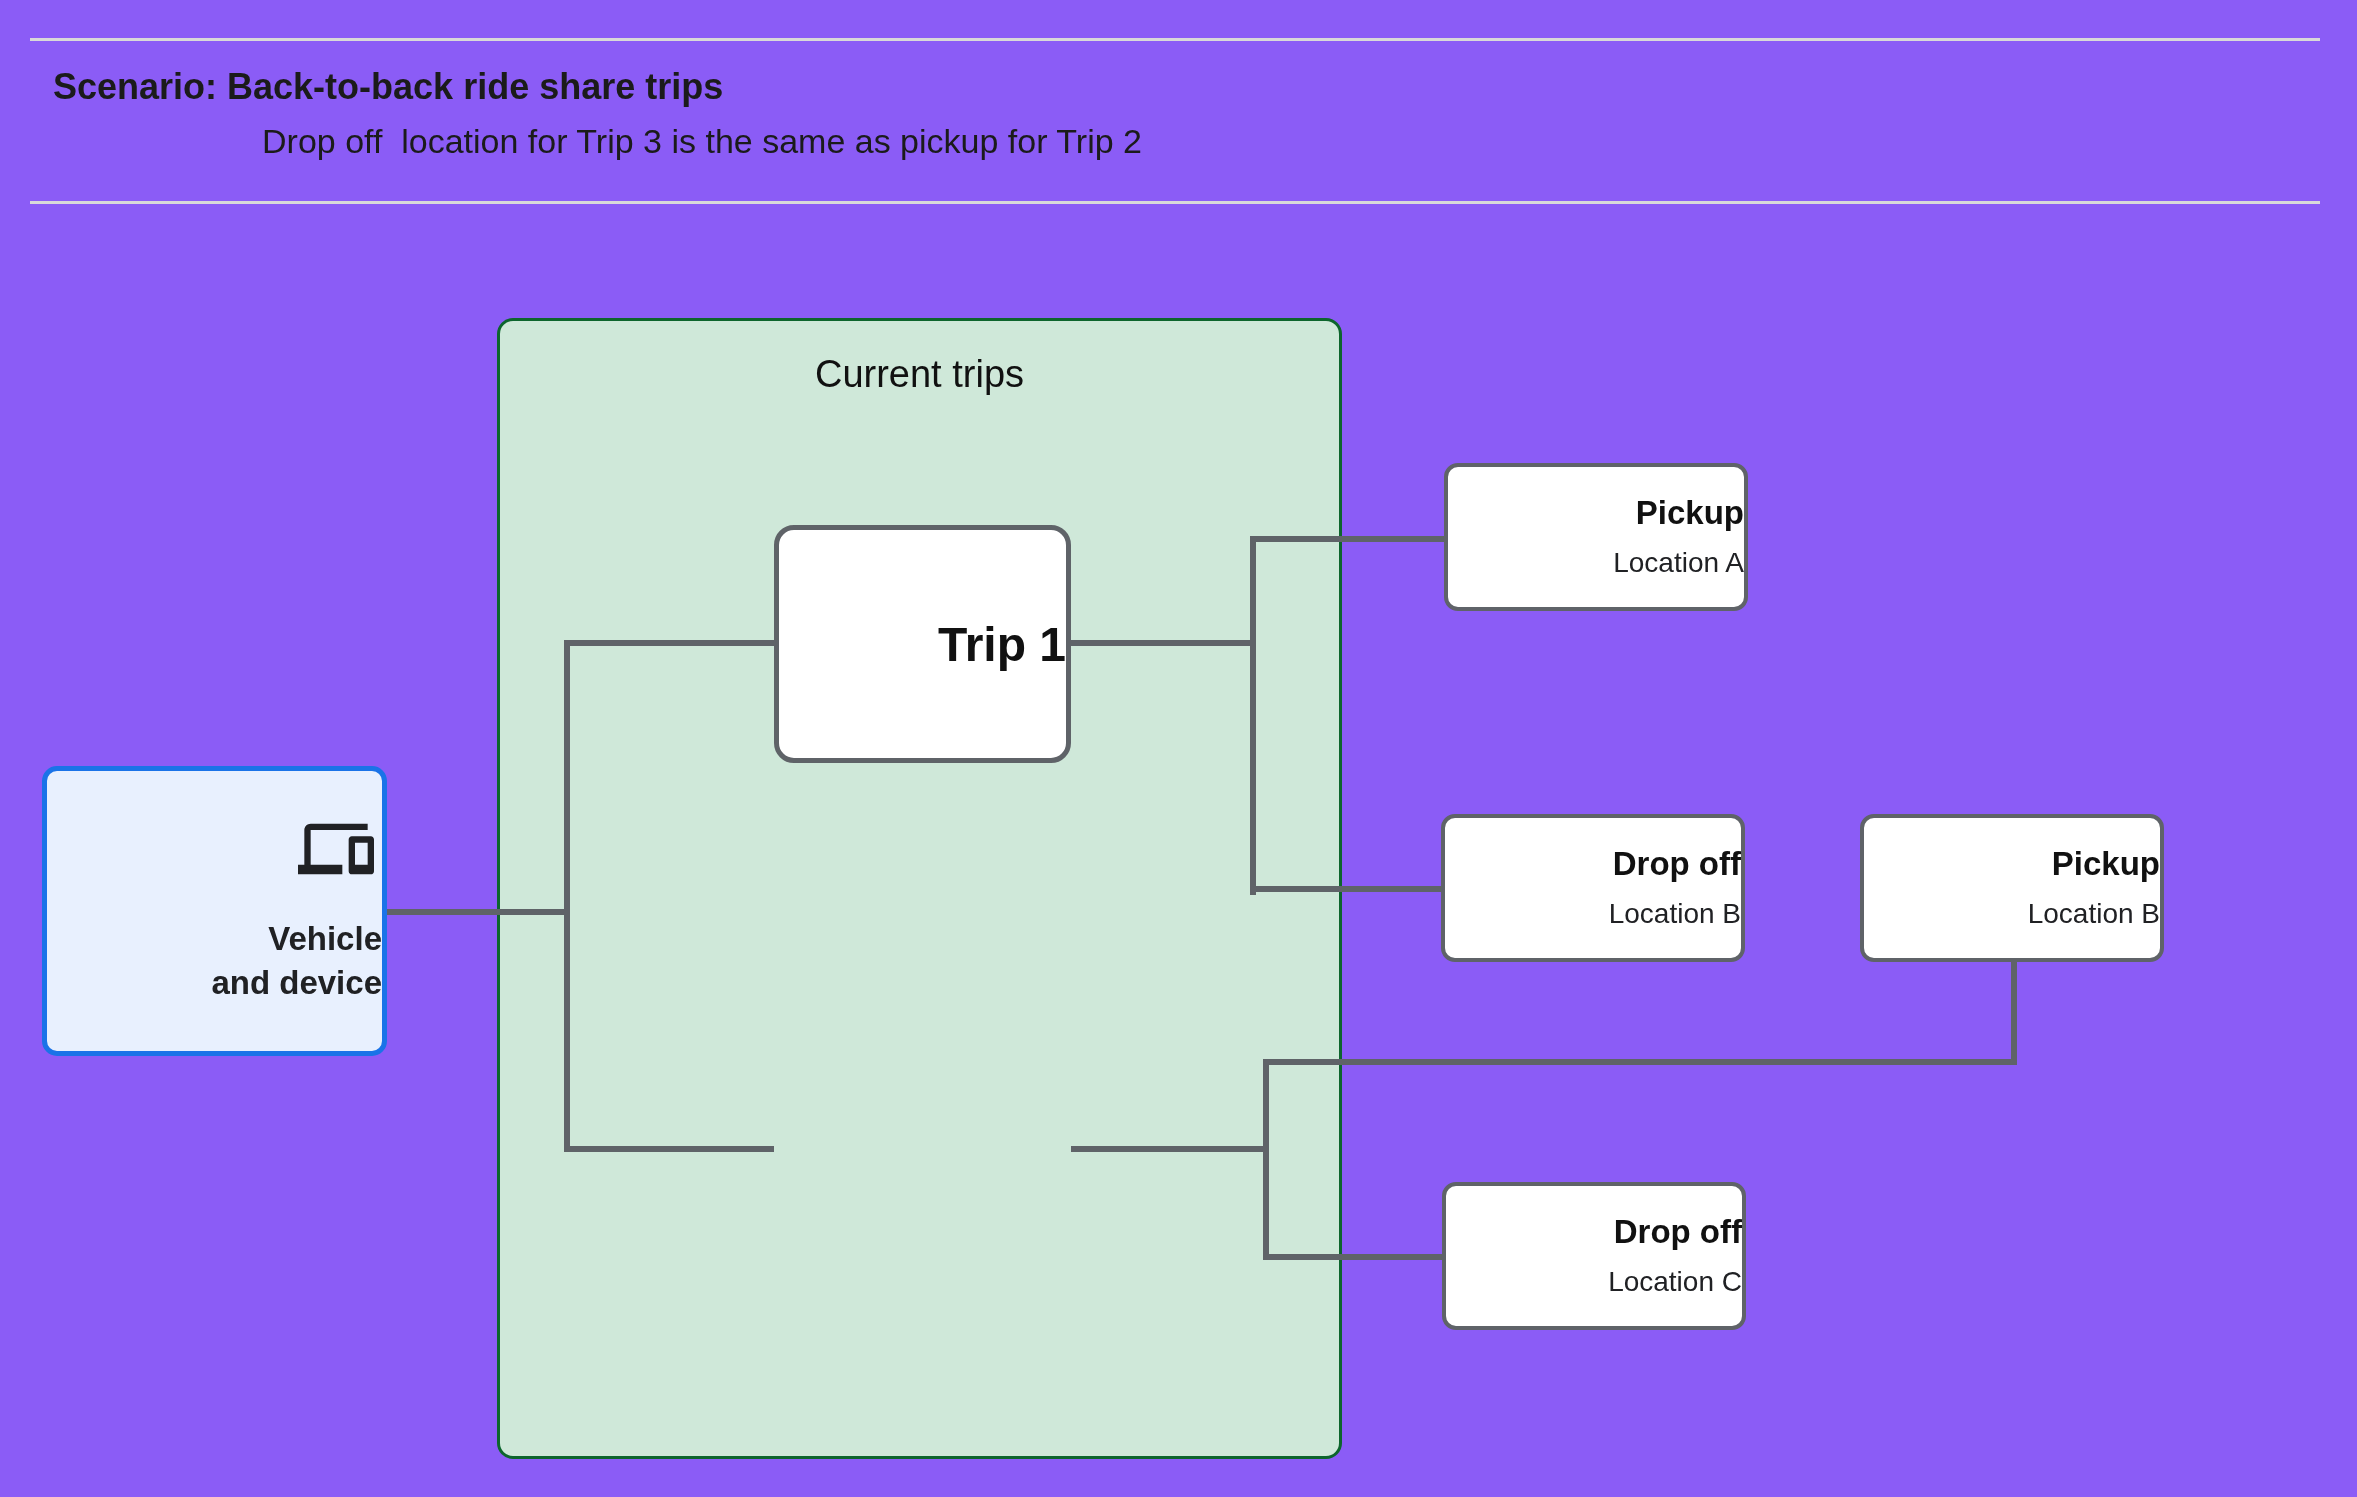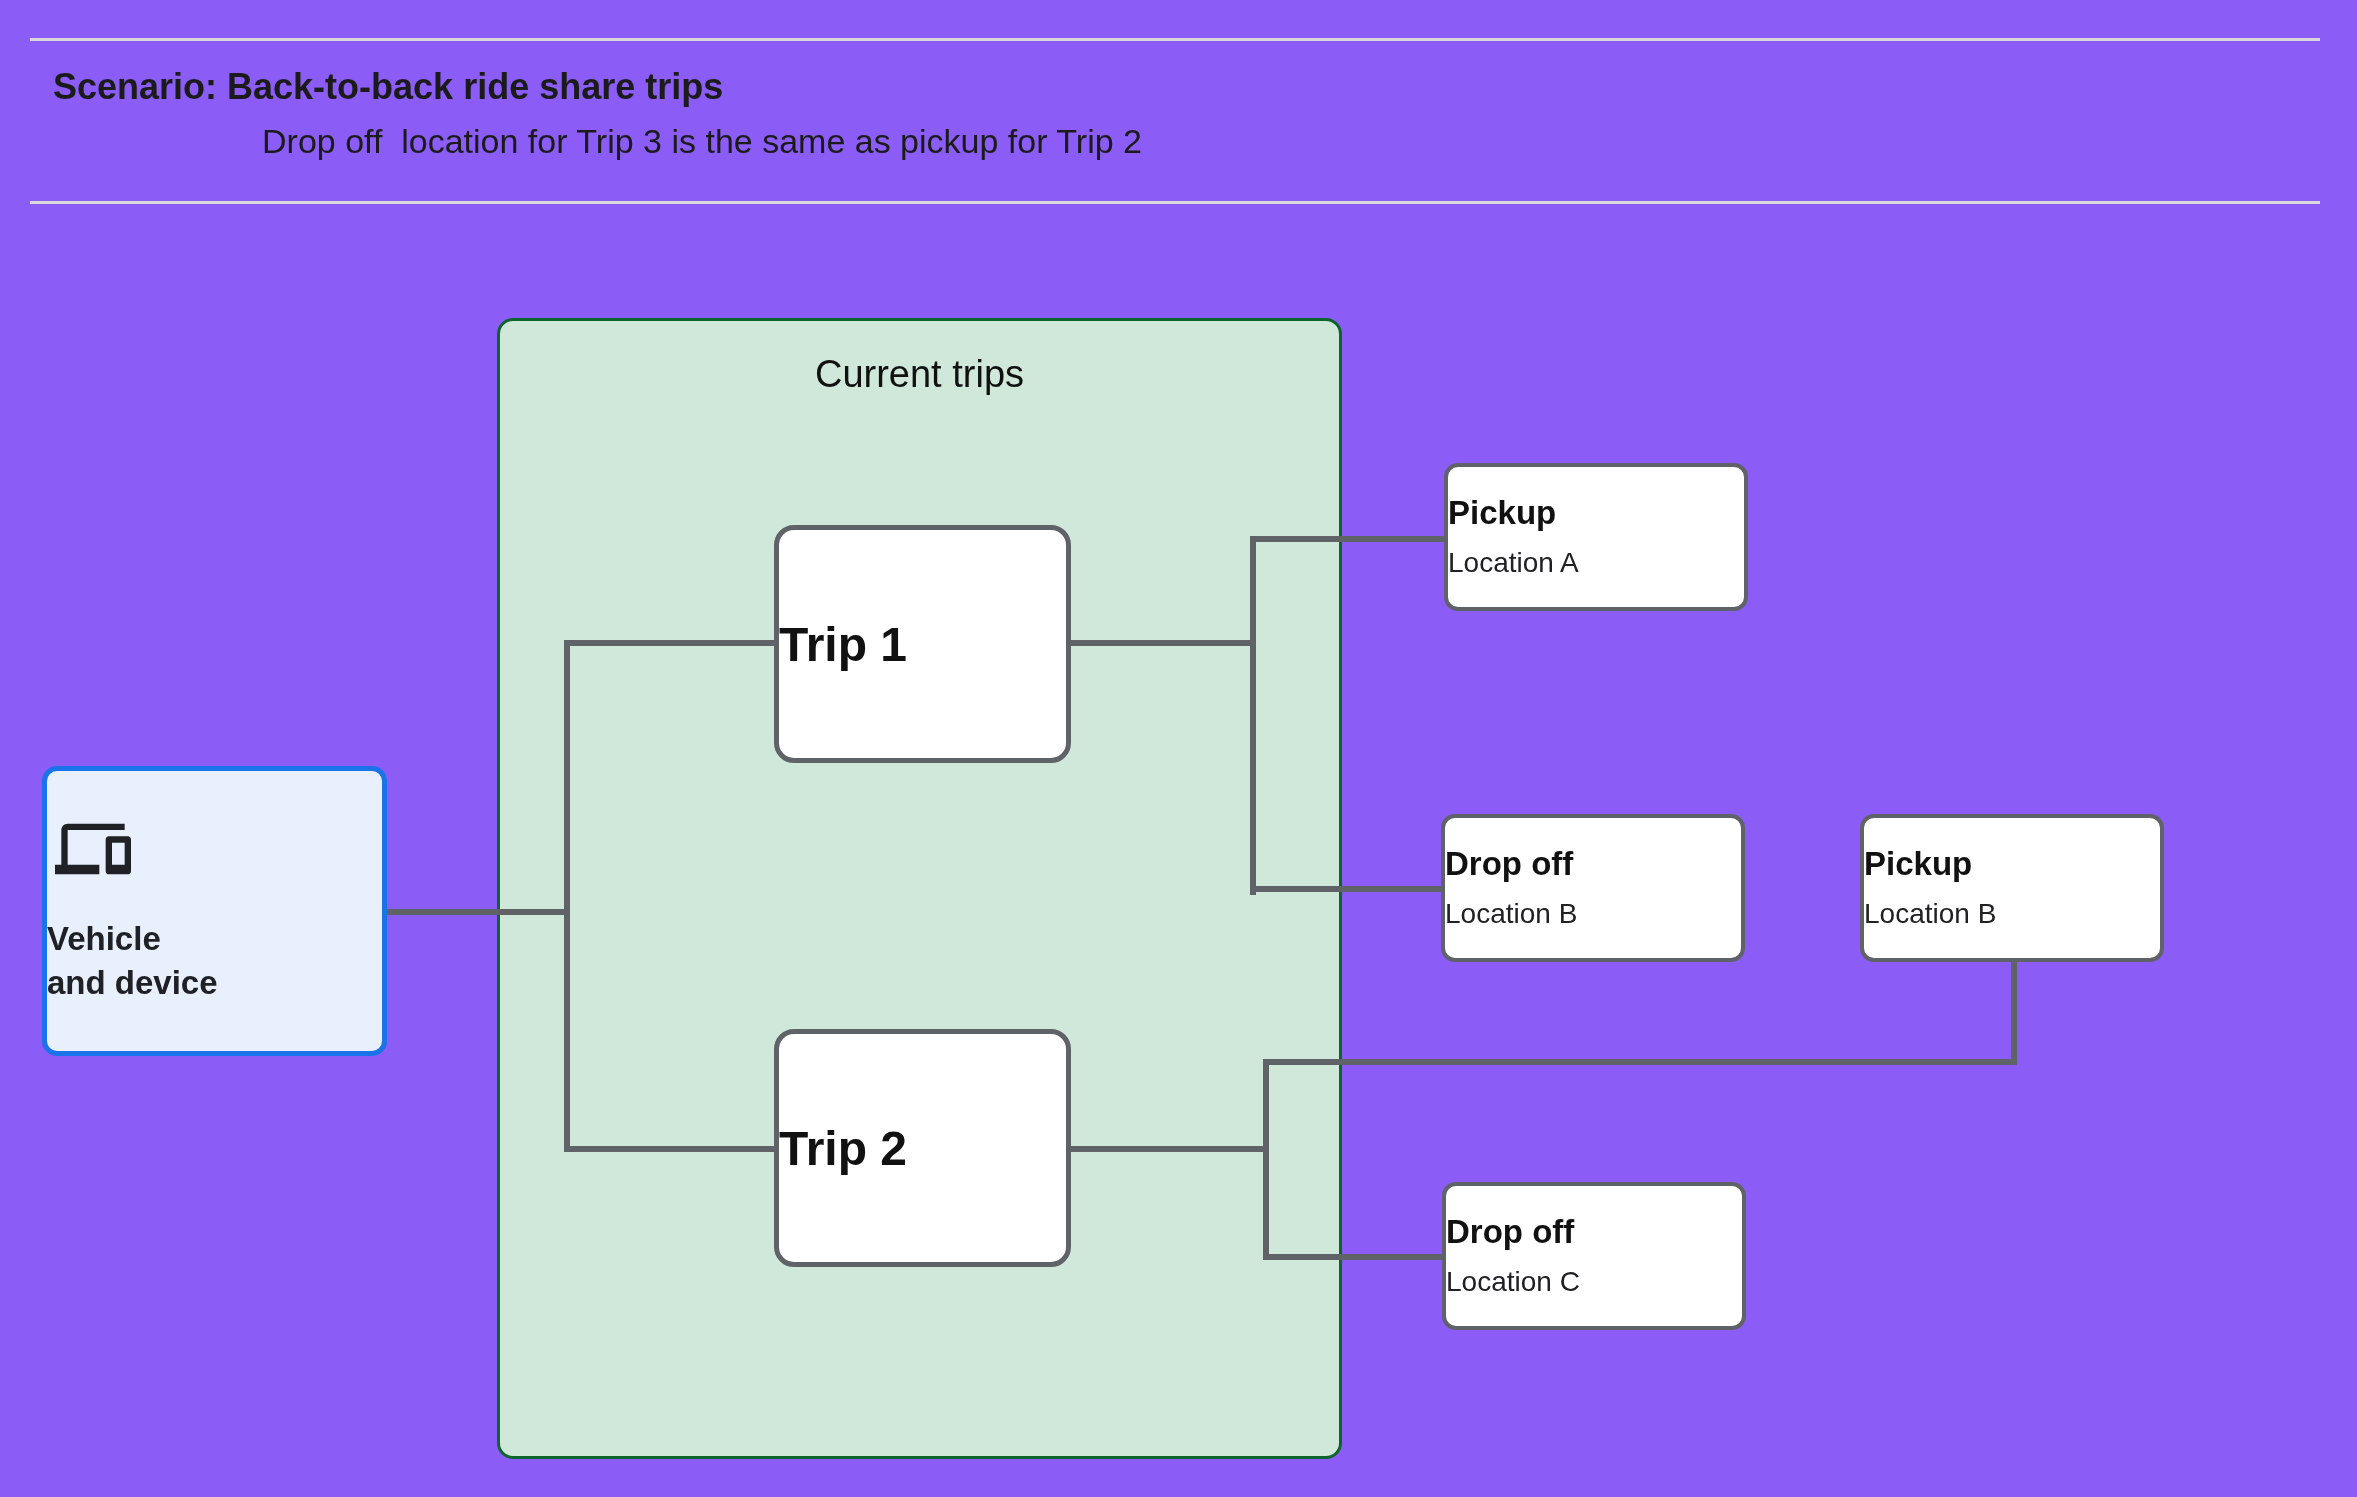--- a/index.html
+++ b/index.html
@@ -12,21 +12,21 @@
   .hdr-subtitle{position:absolute;left:262px;top:122px;font-size:34px;font-weight:normal;color:#1b1b1b;white-space:pre-wrap;}
 
   .container{position:absolute;top:318px;height:1141px;border-radius:16px;box-sizing:border-box;z-index:1;}
   .container.green{left:497px;width:845px;background:#cfe8d9;border:3px solid #0d652d;}
   .container.yellow{left:1388px;width:883px;background:#feefc3;border:3px solid #ea8600;}
   .container-title{position:absolute;top:32px;left:0;width:100%;text-align:center;font-size:38px;font-weight:normal;color:#111;}
 
   .line{position:absolute;background:#5f6368;z-index:2;}
 
   .node{position:absolute;box-sizing:border-box;background:#ffffff;z-index:3;
-        display:flex;flex-direction:column;align-items:flex-start;justify-content:center;}
+        display:flex;flex-direction:column;align-items:flex-end;justify-content:center;}
   .vehicle{left:42px;top:766px;width:345px;height:290px;background:#e8f0fe;
            border:5px solid #1a73e8;border-radius:15px;z-index:3;}
   .vehicle .vlabel{font-size:33px;font-weight:bold;line-height:1.32;text-align:center;color:#202124;}
   .vehicle .vicon{margin-bottom:26px;margin-top:-6px;}
 
   .trip{width:297px;height:238px;border:5px solid #5f6368;border-radius:20px;}
   .trip .trip-label{font-size:48px;font-weight:bold;color:#111;}
   .trip1{left:774px;top:525px;}
   .trip2{left:774px;top:1029px;}
 
@@ -72,23 +72,20 @@
         <path fill="#202124" d="M4 6h18V4H4c-1.1 0-2 .9-2 2v11H0v3h14v-3H4V6zm19 2h-6c-.55 0-1 .45-1 1v10c0 .55.45 1 1 1h6c.55 0 1-.45 1-1V9c0-.55-.45-1-1-1zm-1 9h-4v-7h4v7z"></path>
       </svg>
     </span>
     <div class="vlabel">Vehicle</div>
     <div class="vlabel">and device</div>
   </div>
 
   <div class="node trip trip1">
     <div class="trip-label">Trip 1</div>
   </div>
-  <div class="node trip trip2">
-    <div class="trip-label">Trip 2</div>
-  </div>
 
   <div class="node waypoint wpA">
     <div class="wp-title">Pickup</div>
     <div class="wp-loc">Location A</div>
   </div>
   <div class="node waypoint wpB-drop">
     <div class="wp-title">Drop off</div>
     <div class="wp-loc">Location B</div>
   </div>
   <div class="node waypoint wpB-pick">

